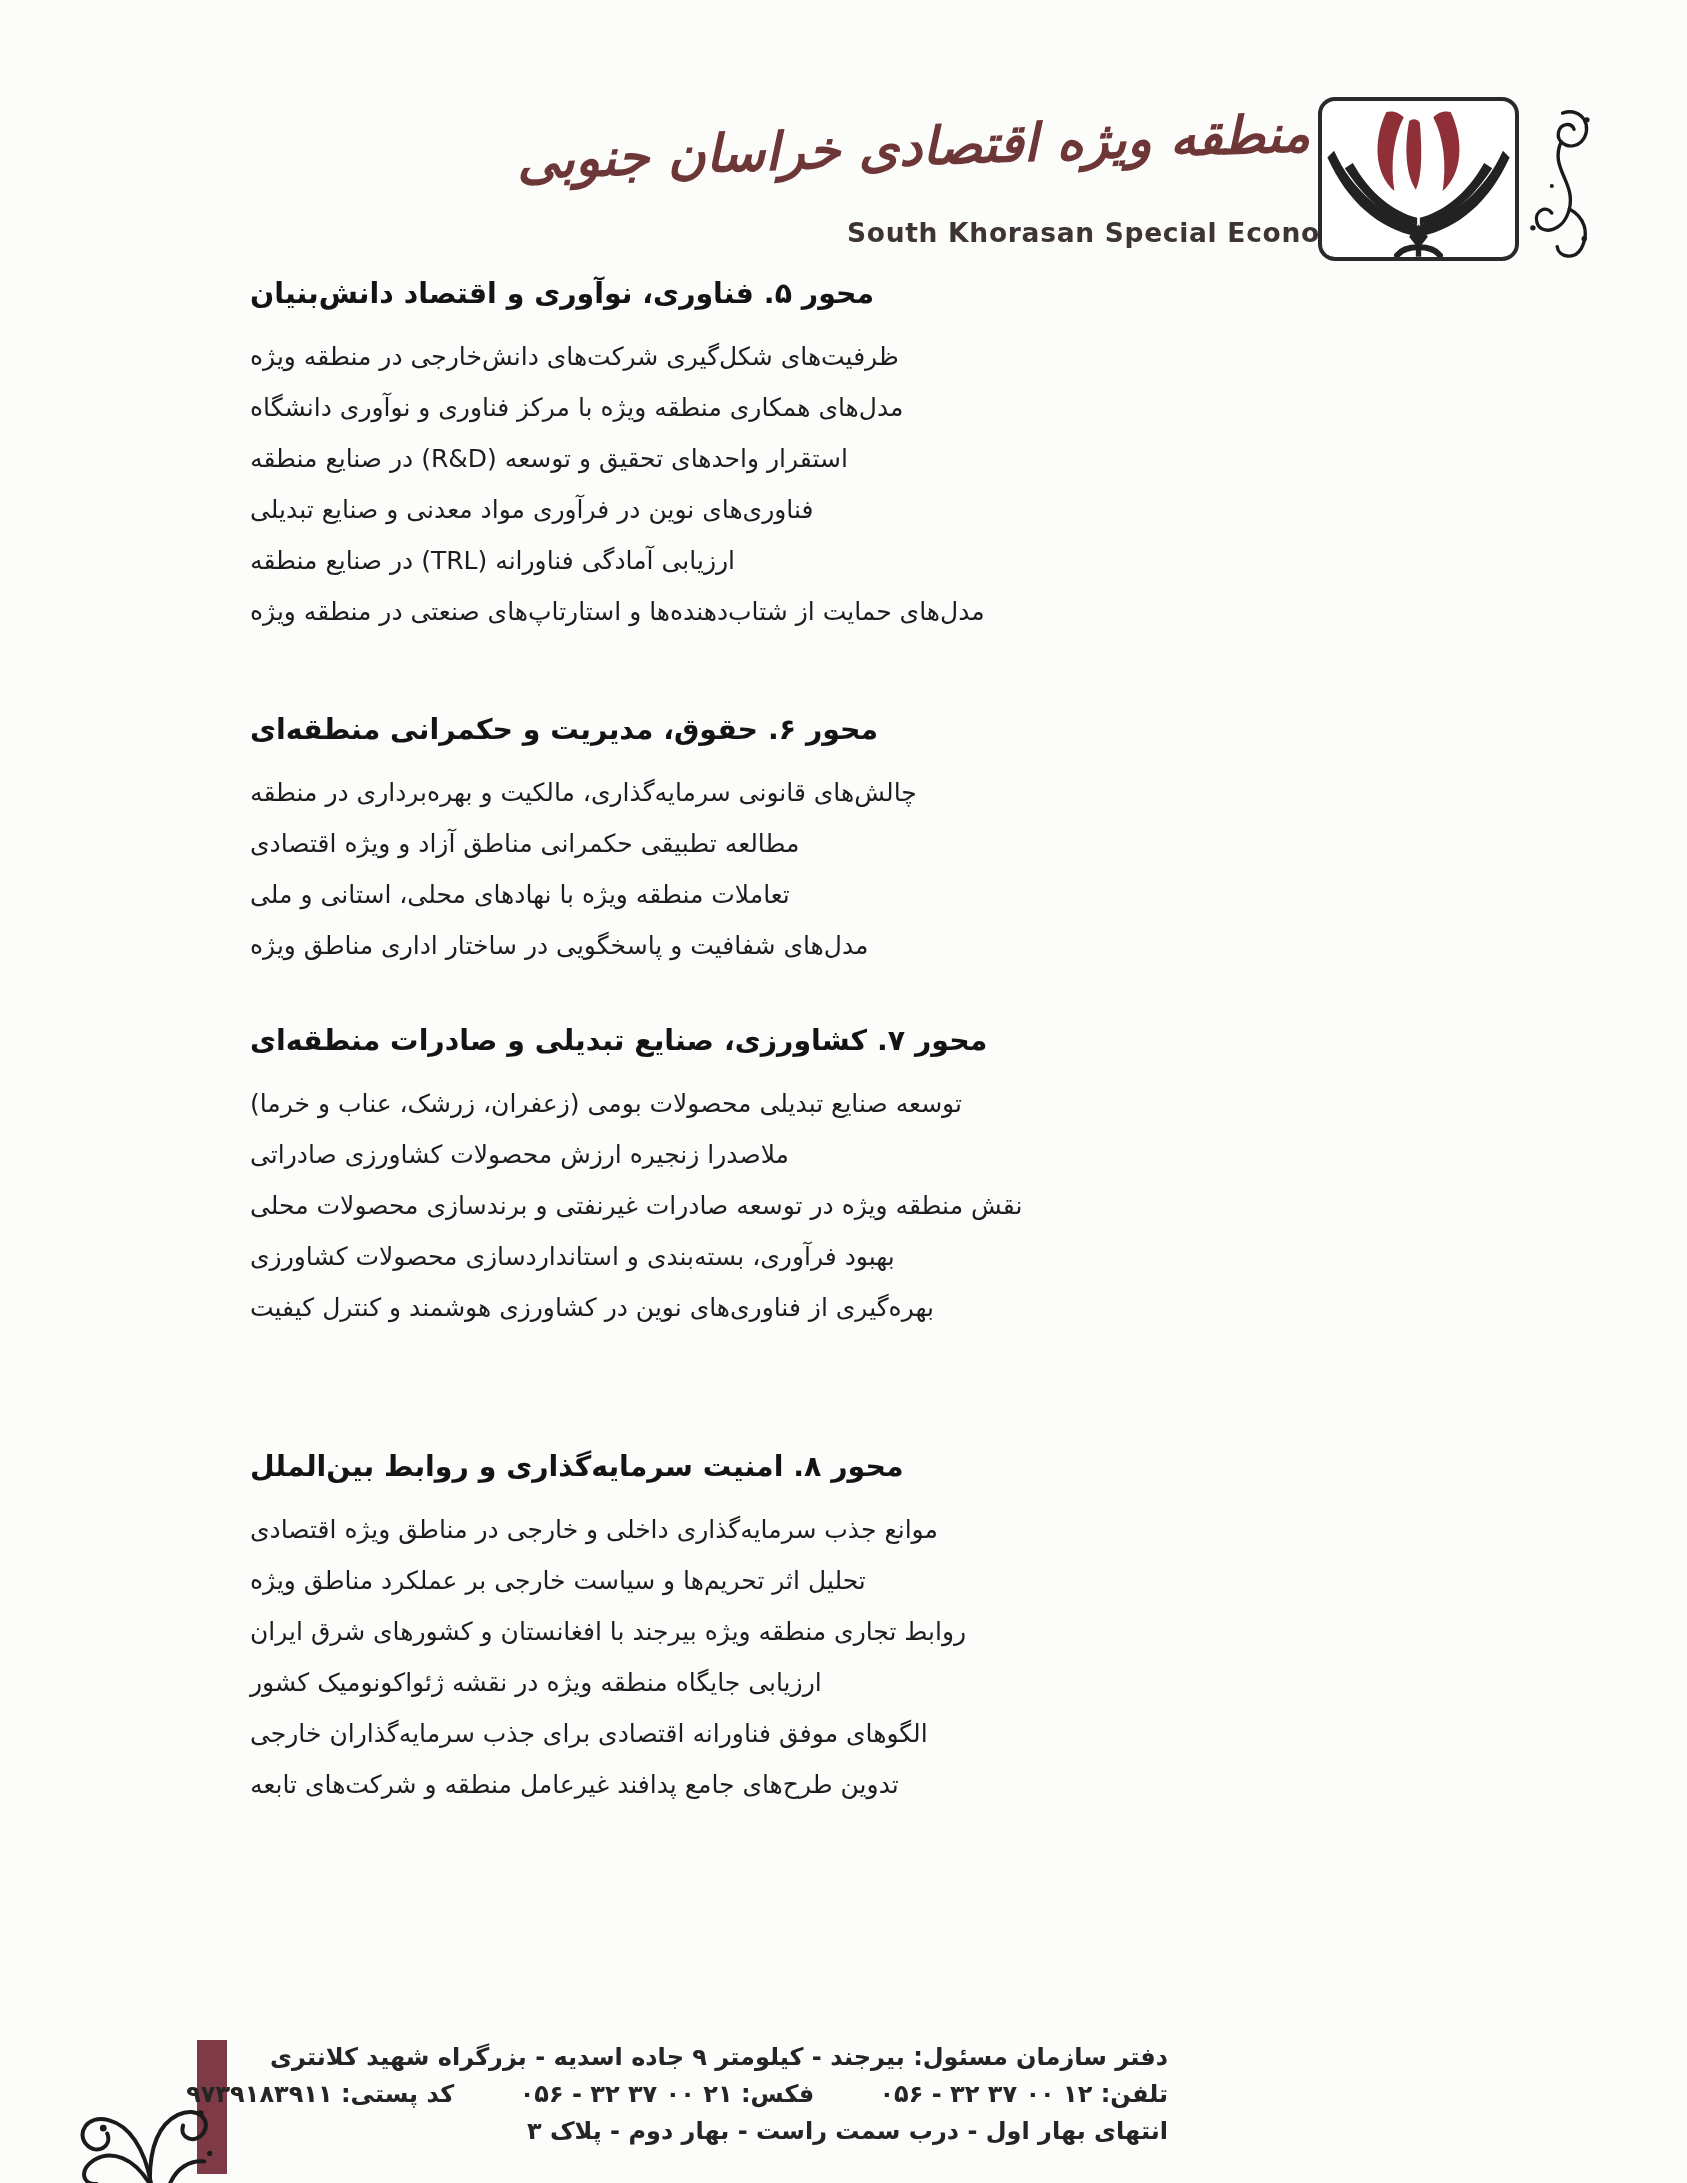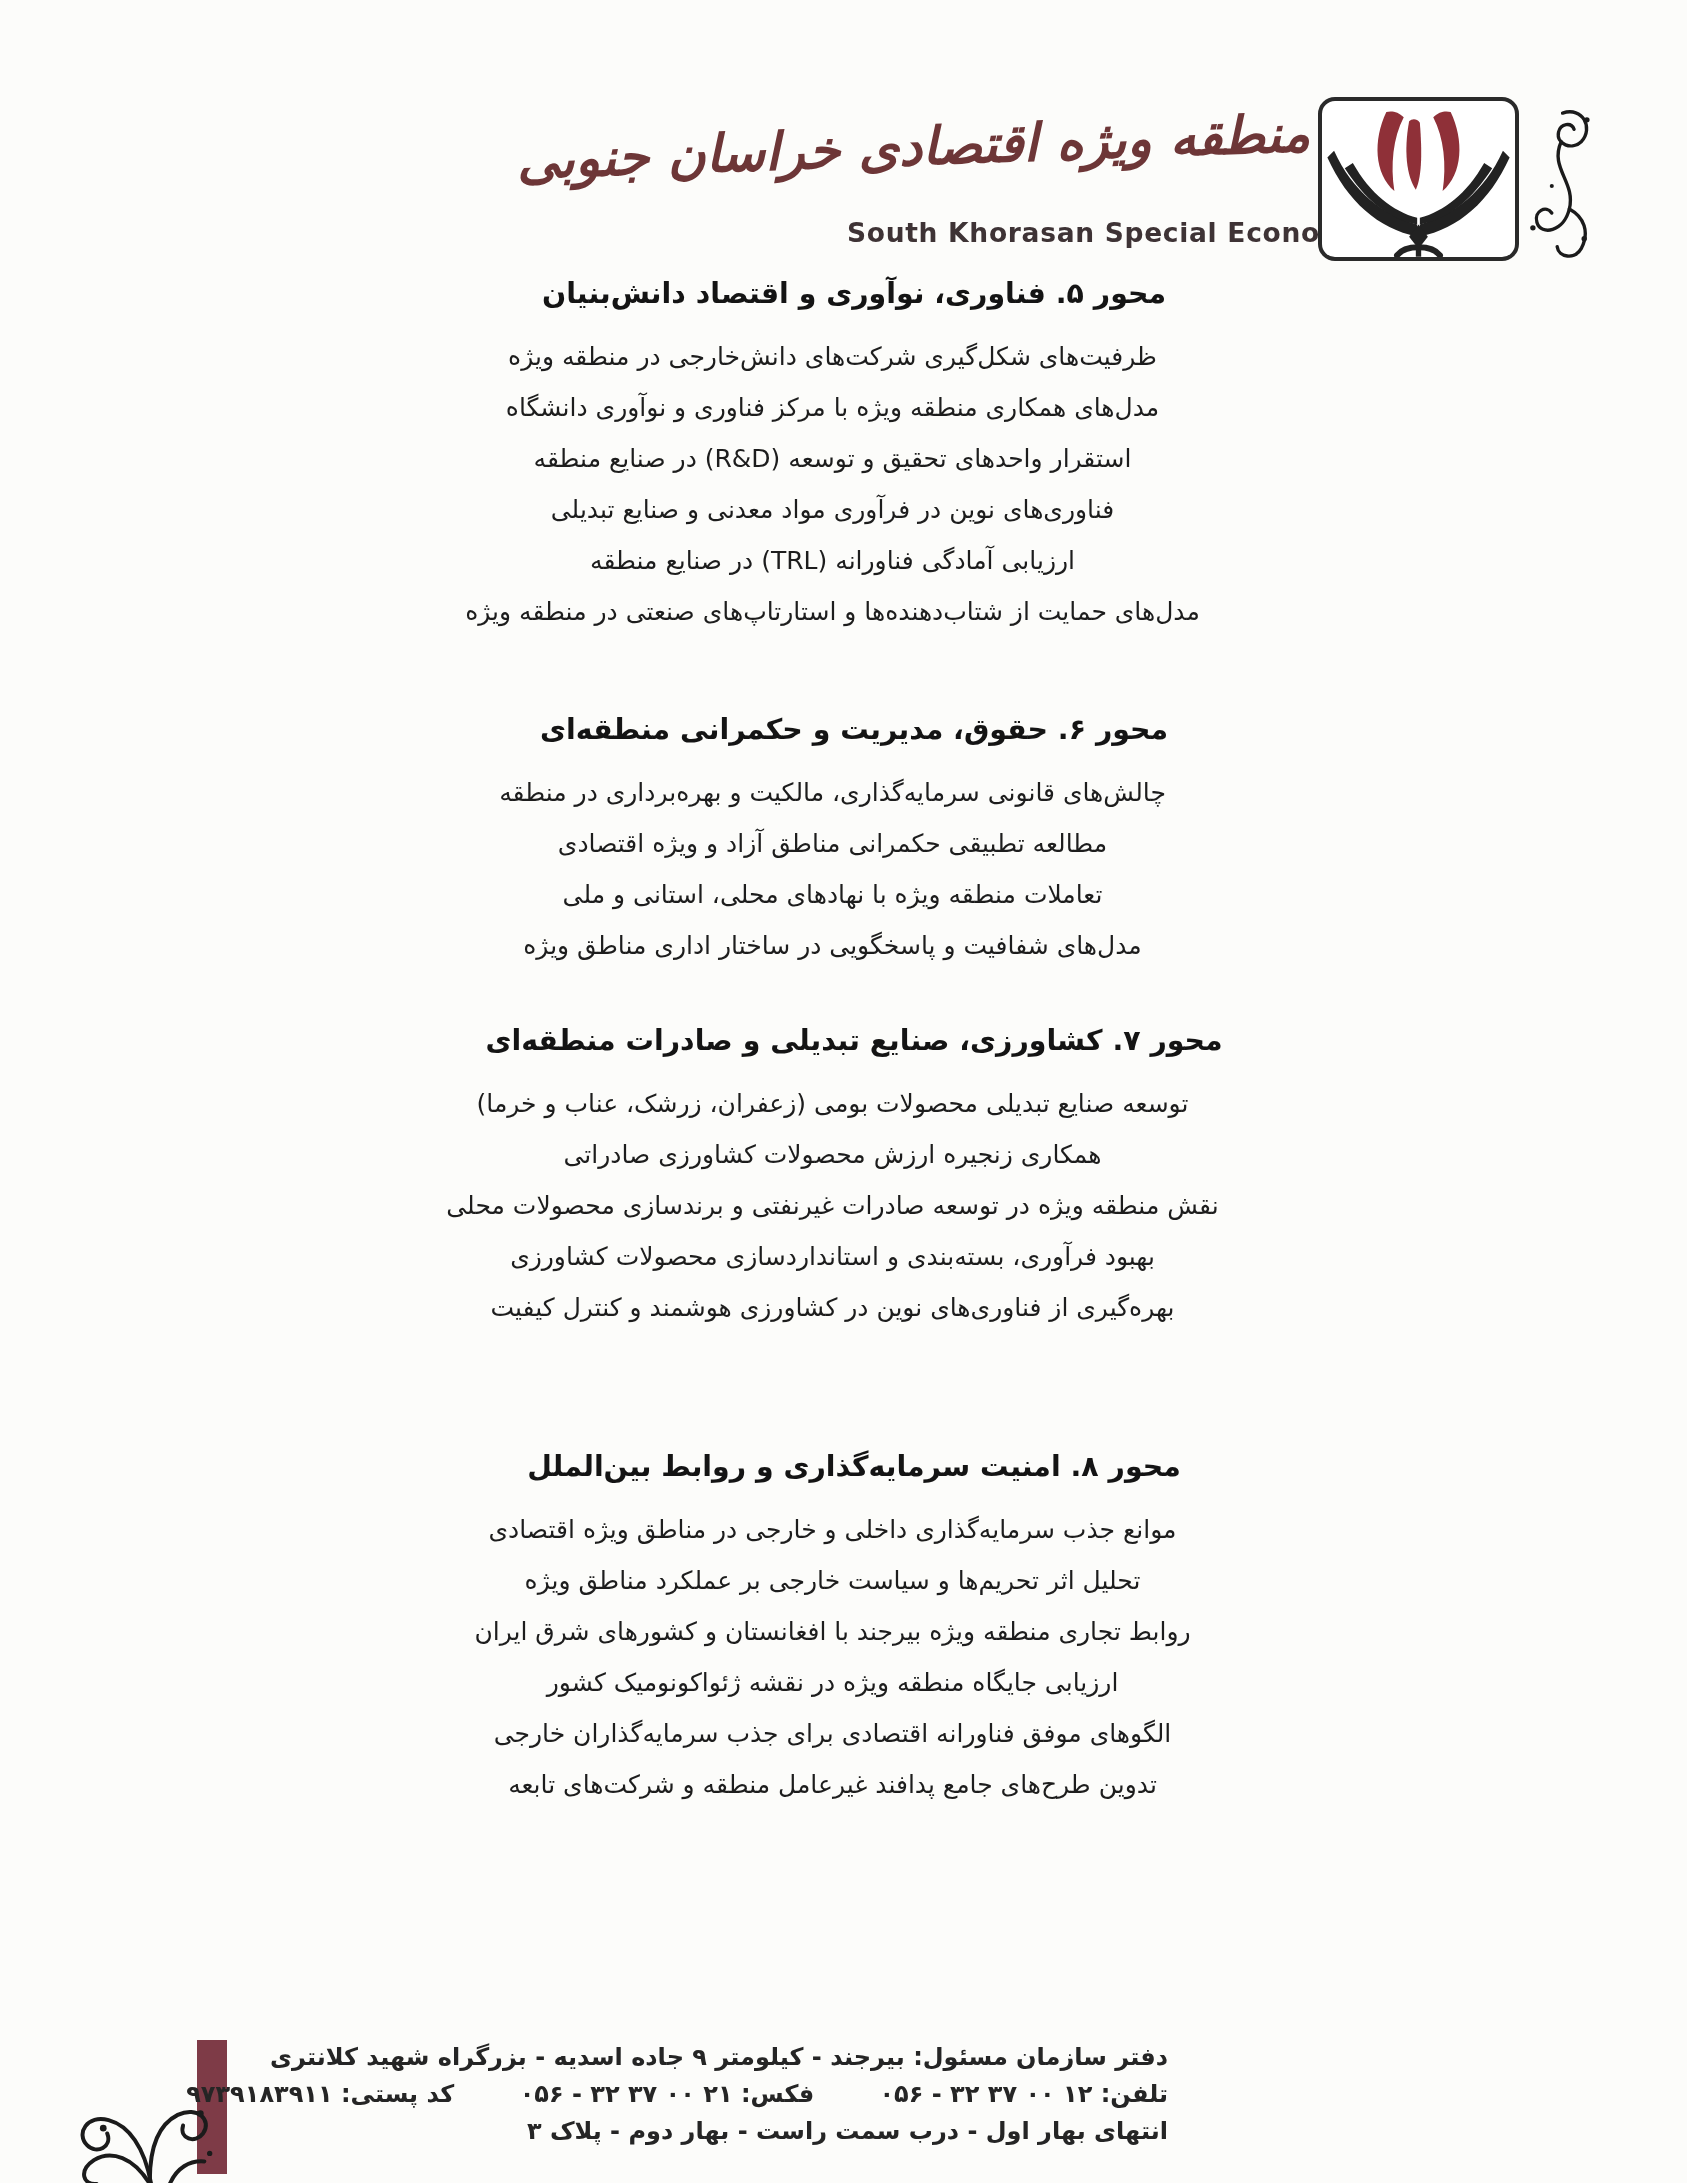--- a/index.html
+++ b/index.html
@@ -58,24 +58,24 @@
   .ornament-bottom {
     position: absolute;
     left: 70px; top: 2047px;
     width: 153px; height: 136px;
   }
 
   
   .doc-body { position: absolute; top: 0; left: 0; width: 100%; height: 100%; }
   .section {
     position: absolute;
-    right: 251px;
+    right: 273px;
     width: 1164px;
     direction: rtl;
-    text-align: center;
+    text-align: left;
   }
   .section-title {
     font-size: 28.4px;
     font-weight: bold;
     color: #141414;
     line-height: 42px;
     margin-bottom: 16px;
     white-space: nowrap;
   }
   .section-items { padding-right: 43px; }
@@ -176,21 +176,21 @@
         <div class="topic-item">مطالعه تطبیقی حکمرانی مناطق آزاد و ویژه اقتصادی</div>
         <div class="topic-item">تعاملات منطقه ویژه با نهادهای محلی، استانی و ملی</div>
         <div class="topic-item">مدل‌های شفافیت و پاسخگویی در ساختار اداری مناطق ویژه</div>
       </div>
     </div>
 
     <div class="section sec-7">
       <div class="section-title">محور ۷. کشاورزی، صنایع تبدیلی و صادرات منطقه‌ای</div>
       <div class="section-items">
         <div class="topic-item">توسعه صنایع تبدیلی محصولات بومی (زعفران، زرشک، عناب و خرما)</div>
-        <div class="topic-item">همکاری زنجیره ارزش محصولات کشاورزی صادراتی</div>
+        <div class="topic-item">ملاصدرا زنجیره ارزش محصولات کشاورزی صادراتی</div>
         <div class="topic-item">نقش منطقه ویژه در توسعه صادرات غیرنفتی و برندسازی محصولات محلی</div>
         <div class="topic-item">بهبود فرآوری، بسته‌بندی و استانداردسازی محصولات کشاورزی</div>
         <div class="topic-item">بهره‌گیری از فناوری‌های نوین در کشاورزی هوشمند و کنترل کیفیت</div>
       </div>
     </div>
 
     <div class="section sec-8">
       <div class="section-title">محور ۸. امنیت سرمایه‌گذاری و روابط بین‌الملل</div>
       <div class="section-items">
         <div class="topic-item">موانع جذب سرمایه‌گذاری داخلی و خارجی در مناطق ویژه اقتصادی</div>

